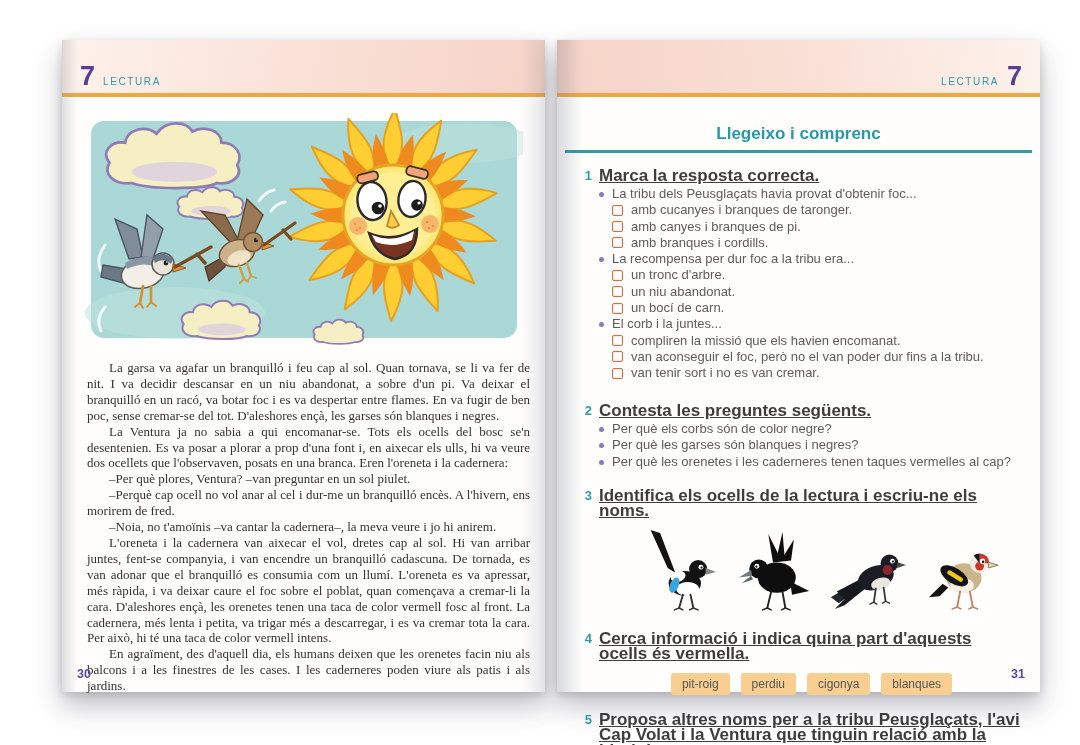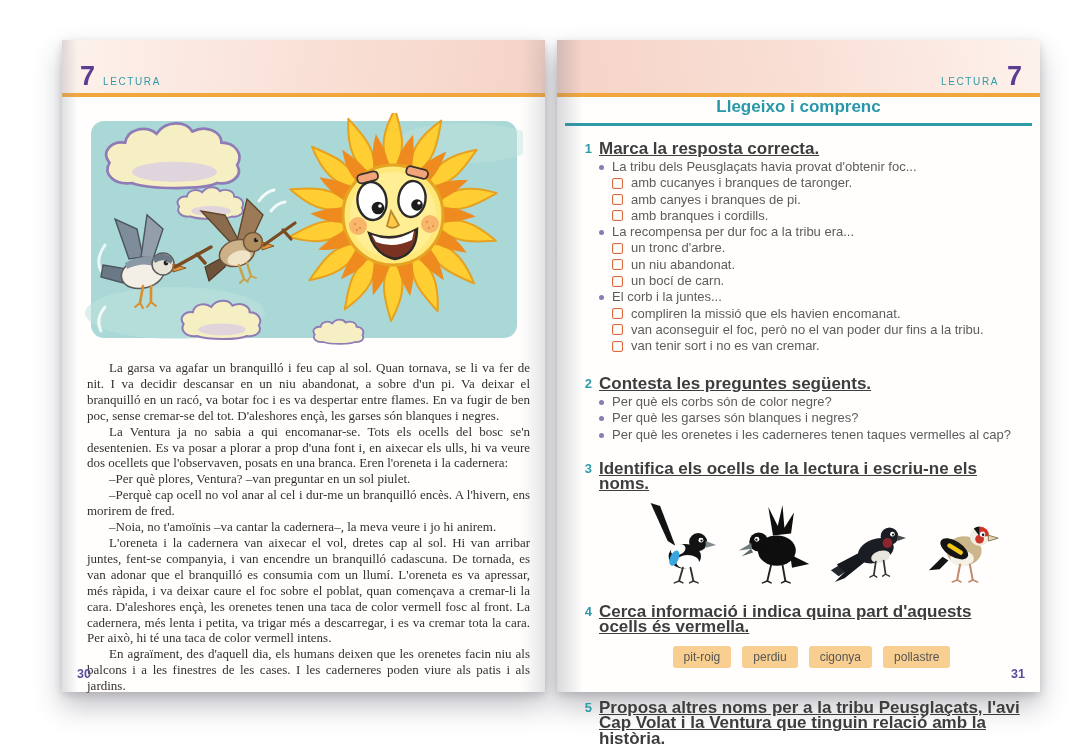--- a/index.html
+++ b/index.html
@@ -33,35 +33,35 @@
   .illustration{display:block;margin:16px auto 0 auto;}
   .passage{margin:13px 15px 0 25px;font-family:"Liberation Serif","DejaVu Serif",serif;
     font-size:13px;line-height:15.9px;color:#35302c;text-align:justify;}
   .passage p{margin:0;text-indent:1.7em;}
 
   .pnum{position:absolute;bottom:11px;font-weight:700;color:#5b4a9b;font-size:12.5px;z-index:6;}
   .pnum-left{left:15px;text-align:right;}
   .pnum-right{right:15px;}
 
   
-  .section-title{text-align:center;color:#2798a8;font-size:17px;font-weight:700;}
+  .section-title{margin-top:27px;text-align:center;color:#2798a8;font-size:17px;font-weight:700;}
   .section-rule{height:2.5px;background:#2f9aa8;margin:6px 8px 0 8px;}
   .content{padding:15px 16px 0 20px;}
   .ex{display:flex;gap:7px;margin-bottom:13px;}
   .ex-num{color:#2f9aa8;font-weight:700;font-size:13px;width:15px;text-align:right;flex:none;line-height:16px;}
   .ex-content{flex:1;}
   .ex-title{font-weight:700;color:#3d3d3d;font-size:17px;line-height:15.5px;margin-bottom:3px;text-decoration:underline;}
   .item{display:flex;align-items:flex-start;gap:8px;font-size:13px;color:#5c5c5c;line-height:16.3px;}
   .item .dot{flex:none;width:5px;height:5px;border-radius:50%;background:#8b7ab5;margin-top:6px;}
   .item.check{padding-left:13px;}
   .item .box{flex:none;width:9px;height:9px;border:1.6px solid #dd6a3c;border-radius:2px;background:#fff;
     margin-top:2.5px;box-shadow:inset 0 0 0 1px rgba(221,106,60,.12);cursor:pointer;}
   .birds{display:flex;align-items:flex-end;gap:16px;margin:8px 0 4px 44px;}
   .birds svg{display:block;}
-  .chips{display:flex;justify-content:center;gap:11px;margin:11px 0 16px 0;}
+  .chips{display:flex;justify-content:center;gap:11px;margin:11px 0 1px 0;}
   .chip{background:#f8cf90;color:#565656;font-size:12px;padding:3px 11px;border-radius:3px;line-height:16px;}
   .sp-lg{margin-bottom:17px;}
 </style>
 </head>
 <body>
 
 <div class="page page-left">
   <div class="band">
     <div class="hdr">
       <span class="unit-num">7</span>
@@ -364,21 +364,21 @@
     </div>
 
     <div class="ex" style="margin-top:14px;margin-bottom:8px;">
       <div class="ex-num">4</div>
       <div class="ex-content">
         <div class="ex-title">Cerca informació i indica quina part d'aquests ocells és vermella.</div>
         <div class="chips">
           <span class="chip">pit-roig</span>
           <span class="chip">perdiu</span>
           <span class="chip">cigonya</span>
-          <span class="chip">pollastre</span>
+          <span class="chip">blanques</span>
         </div>
       </div>
     </div>
 
     <div class="ex" style="margin-top:16px;">
       <div class="ex-num">5</div>
       <div class="ex-content">
         <div class="ex-title">Proposa altres noms per a la tribu Peusglaçats, l'avi Cap Volat i la Ventura que tinguin relació amb la història.</div>
       </div>
     </div>

